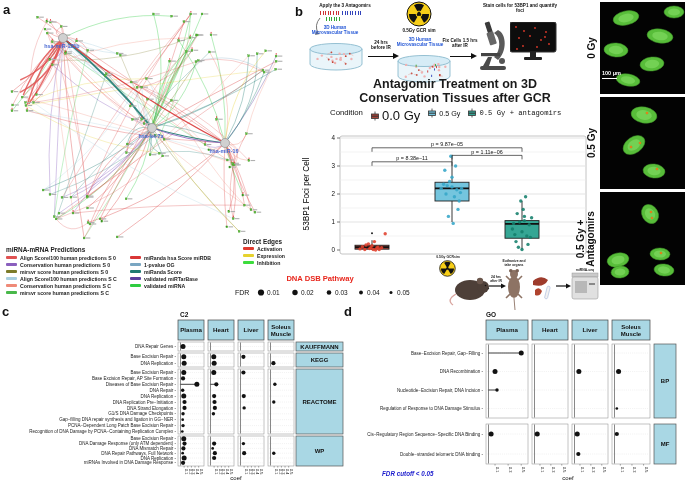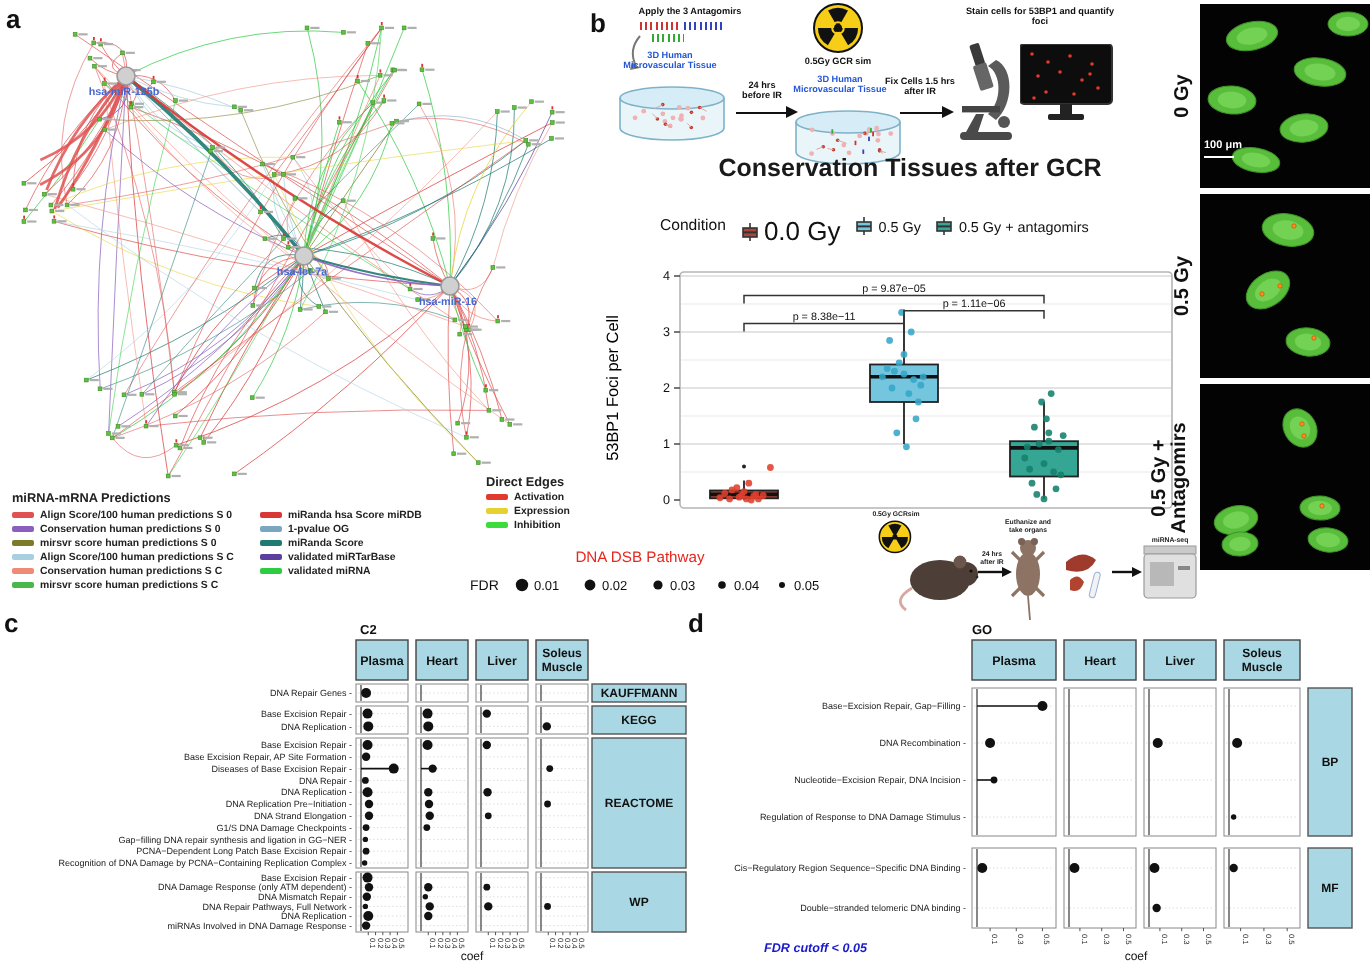--- a/index.html
+++ b/index.html
@@ -19,21 +19,21 @@
      border-left:6px solid #111;border-top:3.5px solid transparent;border-bottom:3.5px solid transparent}
   .antrow{position:absolute;height:4px}
   #bp-title{position:absolute;left:328px;top:77px;width:254px;text-align:center;
             font-weight:700;font-size:12.5px;line-height:1.12;color:#1a1a1a}
   #cond{position:absolute;left:330px;top:108px;width:256px;display:flex;align-items:flex-start;gap:7px;font-size:7.4px}
   #cond .ck{display:flex;align-items:center;gap:2px}
   .rlabel{position:absolute;transform:rotate(-90deg);display:flex;flex-direction:column;
           align-items:center;justify-content:center;font-weight:700;font-size:10px;
           line-height:1.05;text-align:center}
   #fdr-title{position:absolute;left:245px;top:274px;width:150px;text-align:center;
-             color:#e8261c;font-weight:400;font-size:7.6px}
+             color:#e8261c;font-weight:700;font-size:7.6px}
   #scalebar-txt{position:absolute;left:602px;top:70px;color:#fff;font-size:5.5px;font-weight:700}
   #scalebar-bar{position:absolute;left:602px;top:78px;width:15px;height:1.2px;background:#fff}
 </style>
 </head>
 <body>
 
 <div class="page">
 
   <div class="plabel" style="left:3px;top:2px">a</div>
   <div class="plabel" style="left:295px;top:4px">b</div>
@@ -642,20 +642,21 @@
       <circle cx="13" cy="24" r="0.9" fill="#e23a2a"></circle>
       <circle cx="27" cy="25" r="0.9" fill="#e23a2a"></circle>
       <circle cx="7" cy="27" r="0.9" fill="#e23a2a"></circle>
       <circle cx="35" cy="15" r="0.9" fill="#e23a2a"></circle>
       <rect x="20" y="30" width="6" height="5" fill="#222"></rect>
       <rect x="14" y="35" width="18" height="3" rx="1" fill="#222"></rect>
     </svg>
   <div class="sch" style="left:482px;top:3px;width:76px">Stain cells for 53BP1 and quantify foci</div>
 
   <div id="bp-title">
+    <div>Antagomir Treatment on 3D</div>
     <div>Conservation Tissues after GCR</div>
   </div>
   <div id="cond">
     <span style="font-size:7.8px">Condition</span>
   <span class="ck">
         <svg width="10" height="10">
           <line x1="5" y1="0.5" x2="5" y2="3" stroke="#333" stroke-width="0.8"></line>
           <line x1="5" y1="7.5" x2="5" y2="9.5" stroke="#333" stroke-width="0.8"></line>
           <rect x="1.5" y="3" width="7" height="4.5" fill="#a9453a" stroke="#333" stroke-width="0.8"></rect>
           <line x1="1.5" y1="5.2" x2="8.5" y2="5.2" stroke="#333" stroke-width="1"></line>
@@ -671,21 +672,21 @@
         </svg>
         <span style="font-size: 7.2px;">0.5 Gy</span>
       </span>
       <span class="ck">
         <svg width="10" height="10">
           <line x1="5" y1="0.5" x2="5" y2="3" stroke="#333" stroke-width="0.8"></line>
           <line x1="5" y1="7.5" x2="5" y2="9.5" stroke="#333" stroke-width="0.8"></line>
           <rect x="1.5" y="3" width="7" height="4.5" fill="#35a694" stroke="#333" stroke-width="0.8"></rect>
           <line x1="1.5" y1="5.2" x2="8.5" y2="5.2" stroke="#333" stroke-width="1"></line>
         </svg>
-        <span style="font-size: 7.2px;">0.5 Gy + antagomirs</span>
+        <span style="font-size: 7.2px; font-family: Liberation Mono, monospace;">0.5 Gy + antagomirs</span>
       </span>
     </div>
   <svg id="boxplot" class="abs" style="left:298px;top:120px" width="290" height="148">
       <rect x="42" y="16" width="246" height="118" rx="2" fill="#fff" stroke="#b5b5b5" stroke-width="0.8"></rect>
       <line x1="42.5" y1="116" x2="287.5" y2="116" stroke="#f0f0f0" stroke-width="0.8"></line>
       <line x1="42.5" y1="88" x2="287.5" y2="88" stroke="#f0f0f0" stroke-width="0.8"></line>
       <line x1="42.5" y1="60" x2="287.5" y2="60" stroke="#f0f0f0" stroke-width="0.8"></line>
       <line x1="42.5" y1="32" x2="287.5" y2="32" stroke="#f0f0f0" stroke-width="0.8"></line>
       <line x1="42.5" y1="102" x2="287.5" y2="102" stroke="#e3e3e3" stroke-width="1"></line>
       <line x1="42.5" y1="74" x2="287.5" y2="74" stroke="#e3e3e3" stroke-width="1"></line>

